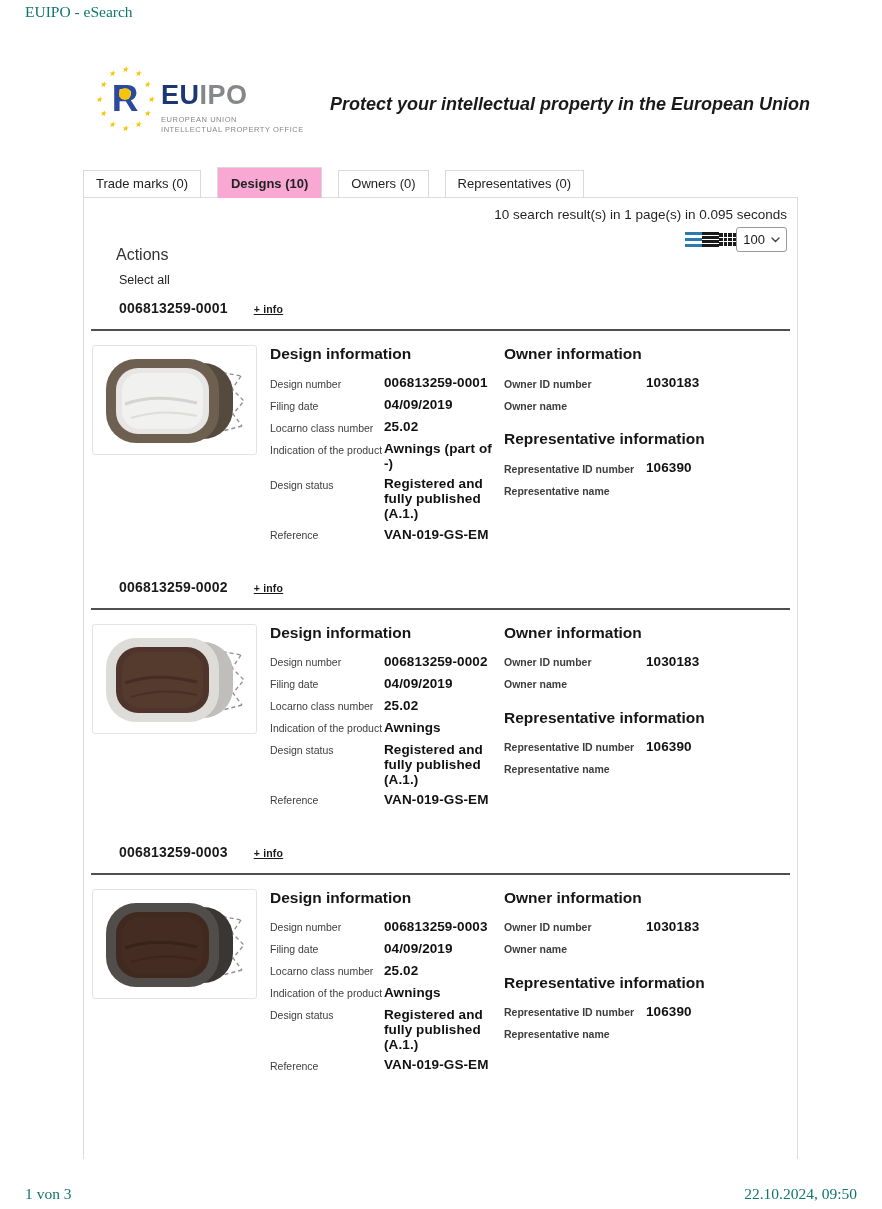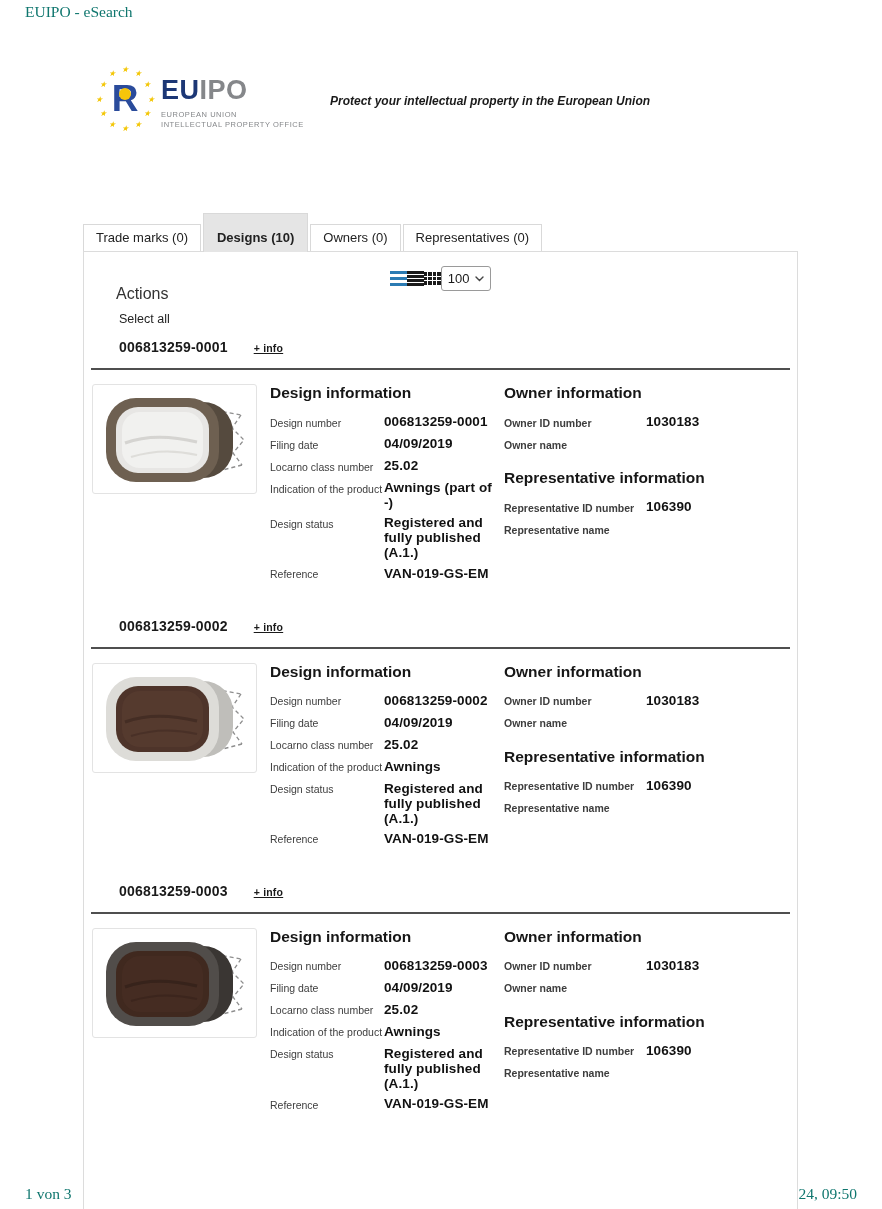--- a/index.html
+++ b/index.html
@@ -13,21 +13,21 @@
   .print-bar {
     position:absolute; left:25px; right:25px; display:flex;
     justify-content:space-between; font-family:"Liberation Serif", serif;
     font-size:15.5px; color:#0f766e;
   }
   .print-bar.top { top:3px; }
   .print-bar.bottom { bottom:6px; }
 
   
   .logo-row { position:absolute; top:66px; left:95px; right:60px; height:72px; }
-  .logo { position:absolute; left:0; top:0; display:flex; align-items:center; }
+  .logo { position:absolute; left:0; top:0; display:flex; align-items:flex-end; }
   .stars { position:relative; width:60px; height:68px; flex-shrink:0; }
   .stars .st { position:absolute; width:0; height:0; }
   .stars .st::before {
     content:"\2605"; position:absolute; transform:translate(-50%,-50%);
     font-size:8px; color:#f3c500; line-height:1;
   }
   .r-mark {
     position:absolute; left:50%; top:50%; transform:translate(-50%,-54%);
     font-weight:bold; font-size:37px; color:#2a4b9b; line-height:1;
   }
@@ -36,41 +36,41 @@
     position:absolute; left:24px; top:22px; width:12px; height:12px;
     border-radius:50%; background:#f6c50a;
   }
   .logo-text { margin-left:6px; padding-top:6px; }
   .logo-word { font-weight:bold; font-size:27px; letter-spacing:.5px; line-height:1; }
   .logo-word .eu { color:#1c3775; }
   .logo-word .ipo { color:#85878a; }
   .logo-sub { font-size:7.5px; color:#85878a; letter-spacing:.55px; margin-top:6px; line-height:1.25; }
   .tagline {
     position:absolute; left:235px; top:28px; font-style:italic; font-weight:600;
-    font-size:12px; color:#1a1a1a;
+    font-size:18px; color:#1a1a1a;
   }
 
   
   .main { position:absolute; top:167px; left:83px; width:715px; }
-  .tabs { display:flex; align-items:flex-end; gap:2px; position:relative; z-index:2; }
+  .tabs { display:flex; align-items:flex-end; gap:16px; position:relative; z-index:2; }
   .tab {
     background:#fff; border:1px solid #d9d9d9; border-bottom:none;
     font-size:13px; color:#222; padding:5px 12px 6px; white-space:nowrap;
     cursor:pointer;
   }
-  .tab.active { font-weight:bold; padding:16px 13px 7px; margin-bottom:-1px; background:#e5e5e5;margin-top:46px; }
+  .tab.active { font-weight:bold; padding:8px 13px 7px; margin-bottom:-1px; background:#f9a8d4; }
   .panel {
     position:relative; background:#fff; border:1px solid #dcdcdc; border-bottom:none;
     min-height:962px; z-index:1;
   }
 
   
   .toolbar { padding:9px 10px 0; text-align:right; }
   .summary { font-size:13.5px; color:#1f1f1f; }
-  .view-row { margin-top:5px; display:flex; justify-content:center; align-items:center; }
+  .view-row { margin-top:5px; display:flex; justify-content:flex-end; align-items:center; }
   .vicon { display:flex; flex-direction:column; justify-content:space-between; width:17px; height:15px; cursor:pointer; }
   .vicon .bar { height:3px; width:100%; background:#1a1a1a; }
   .vicon.list .bar { height:2.6px; background:#2b7bb3; }
   .vicon.grid { display:grid; grid-template-columns:repeat(4,3.4px); grid-template-rows:repeat(3,3.4px); gap:1.2px; width:auto; height:auto; }
   .vicon.grid i { background:#1a1a1a; display:block; }
   .page-size {
     border:1px solid #9a9a9a; border-radius:3px; height:25px; min-width:49px;
     display:flex; align-items:center; justify-content:center; gap:6px;
     font-size:13px; color:#1a1a1a; padding:0 6px; cursor:pointer; background:#fff;
   }
@@ -142,20 +142,21 @@
   <div class="tabs">
     <div class="tab">Trade marks (0)</div>
     <div class="tab active">Designs (10)</div>
     <div class="tab">Owners (0)</div>
     <div class="tab">Representatives (0)</div>
   </div>
 
   <div class="panel">
 
     <div class="toolbar">
+      <div class="summary">10 search result(s) in 1 page(s) in 0.095 seconds</div>
       <div class="view-row">
         <div class="vicon list">
           <span class="bar"></span>
             <span class="bar"></span>
             <span class="bar"></span>
         </div>
         <div class="vicon">
           <span class="bar"></span>
             <span class="bar"></span>
             <span class="bar"></span>

